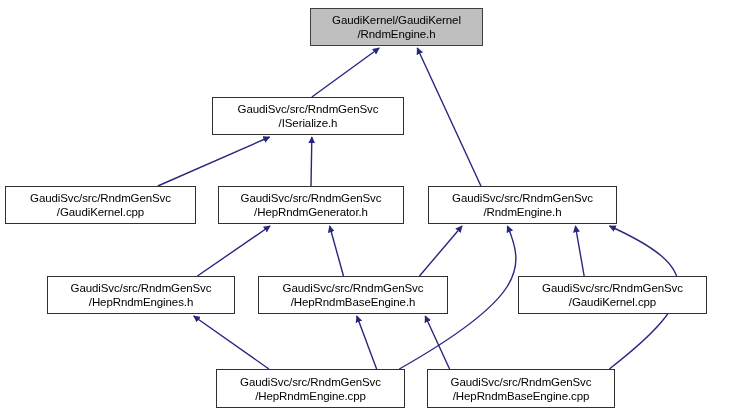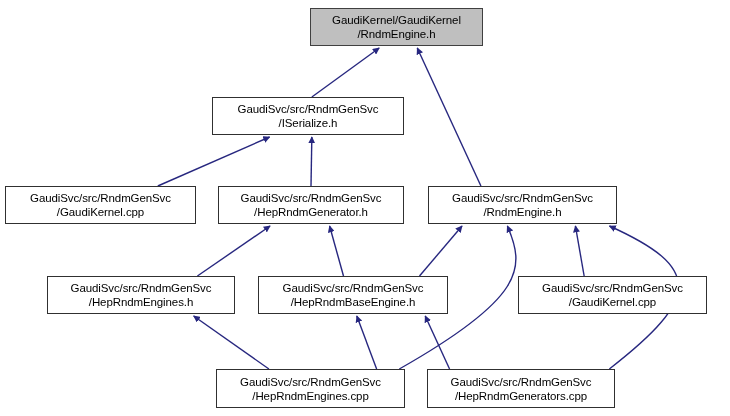--- a/index.html
+++ b/index.html
@@ -110,21 +110,21 @@
     <span class="l2">/HepRndmBaseEngine.h</span>
   </div>
 
   <div class="node" style="left: 518px; top: 276px; width: 189px; height: 38px;">
     <span class="l1">GaudiSvc/src/RndmGenSvc</span>
     <span class="l2">/GaudiKernel.cpp</span>
   </div>
 
   <div class="node" style="left: 216px; top: 369px; width: 189px; height: 39px;">
     <span class="l1">GaudiSvc/src/RndmGenSvc</span>
-    <span class="l2">/HepRndmEngines.cpp</span>
+    <span class="l2">/HepRndmEngine.cpp</span>
   </div>
 
   <div class="node" style="left: 427px; top: 369px; width: 188px; height: 39px;">
     <span class="l1">GaudiSvc/src/RndmGenSvc</span>
-    <span class="l2">/HepRndmGenerators.cpp</span>
+    <span class="l2">/HepRndmBaseEngine.cpp</span>
   </div>
 
 </div>
 
 </body></html>

